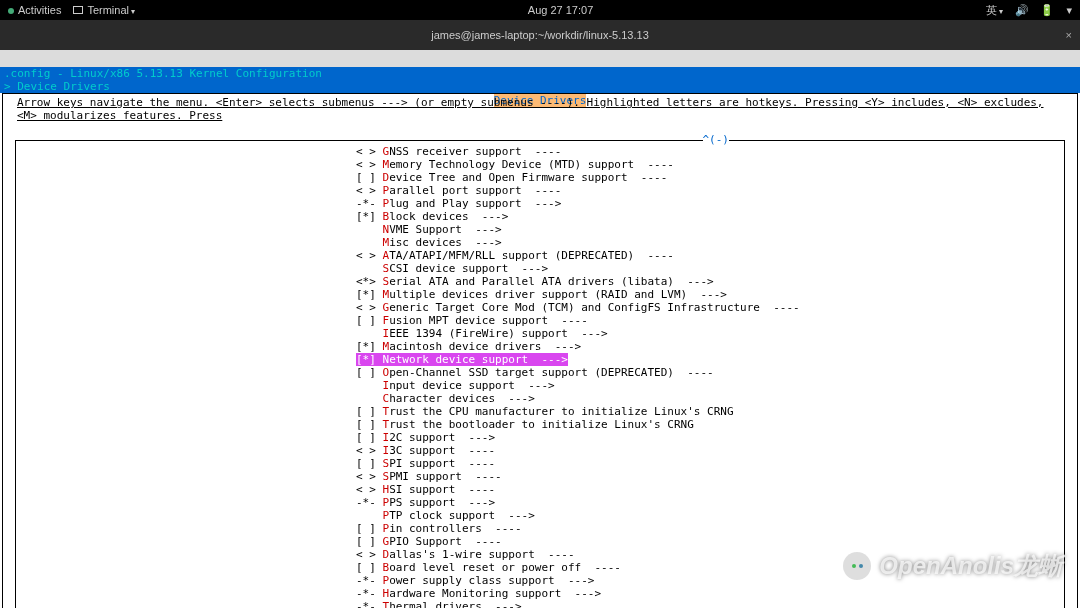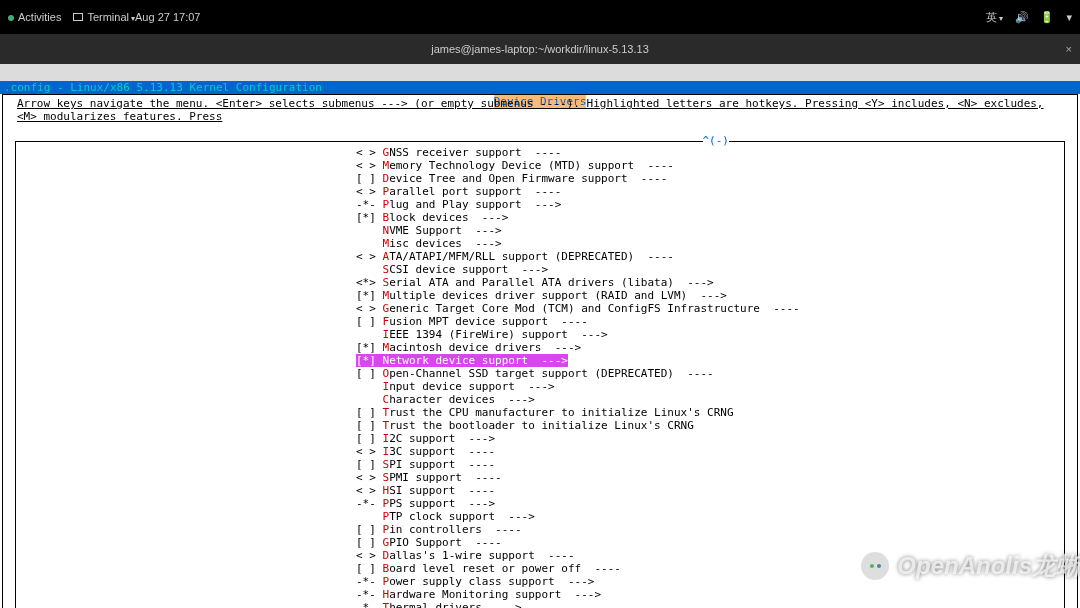--- a/index.html
+++ b/index.html
@@ -6,31 +6,31 @@
     body {
       width: 1080px;
       height: 608px;
       background: #1a1a1a;
       font-family: monospace;
       font-size: 11px;
       overflow: hidden;
       position: relative;
     }
     .top-bar {
-      height: 34px;
+      height: 20px;
       background: #000;
       color: #ccc;
       display: flex;
       align-items: center;
       padding: 0 8px;
       font-size: 11px;
       font-family: sans-serif;
     }
     .top-bar-left { display: flex; gap: 12px; align-items: center; }
-    .top-bar-center { flex: 1; }
+    .top-bar-center { flex: 1; text-align: center; }
     .top-bar-right { display: flex; gap: 12px; align-items: center; }
     .activities-dot { width: 6px; height: 6px; background: #4a7; border-radius: 50%; display: inline-block; margin-right: 4px; }
     .term-icon { width: 10px; height: 8px; border: 1px solid #ccc; display: inline-block; margin-right: 4px; }
     .down-arrow { font-size: 8px; margin-left: 2px; }
     .title-bar {
       height: 30px;
       background: #2a2a2a;
       color: #ccc;
       display: flex;
       align-items: center;
@@ -108,21 +108,21 @@
     .menu-line { white-space: pre; }
     .menu-line .hotkey { color: #c00; }
     .menu-line .hotkey-w { color: #fff; }
     .menu-line.selected {
       background: #d946ef;
       color: #fff;
       display: inline-block;
     }
     .watermark {
       position: absolute;
-      right: 0;
+      right: 18px;
       bottom: 26px;
       color: rgba(255,255,255,0.7);
       font-family: sans-serif;
       font-size: 24px;
       font-style: italic;
       font-weight: bold;
       display: flex;
       align-items: center;
       gap: 8px;
       pointer-events: none;
@@ -165,20 +165,21 @@
   <span>Help</span>
   <span>Play</span>
   <span>Enter</span>
   <span>Terminal</span>
   <span>Help</span>
 </div>
 
 <div class="terminal">
   <div class="config-header">
     <div>.config - Linux/x86 5.13.13 Kernel Configuration</div>
+    <div> &gt; Device Drivers</div>
   </div>
 
   <div class="main-frame">
     <div class="frame-title-wrap"><span class="frame-title">Device Drivers</span></div>
     <div class="help-text">
       <div>Arrow keys navigate the menu.  &lt;Enter&gt; selects submenus ---&gt; (or empty submenus ----).  Highlighted letters are hotkeys.  Pressing &lt;Y&gt; includes, &lt;N&gt; excludes, &lt;M&gt; modularizes features.  Press</div>
     </div>
 
     <div class="inner-frame">
       <span class="scroll-top">^(-)</span>

